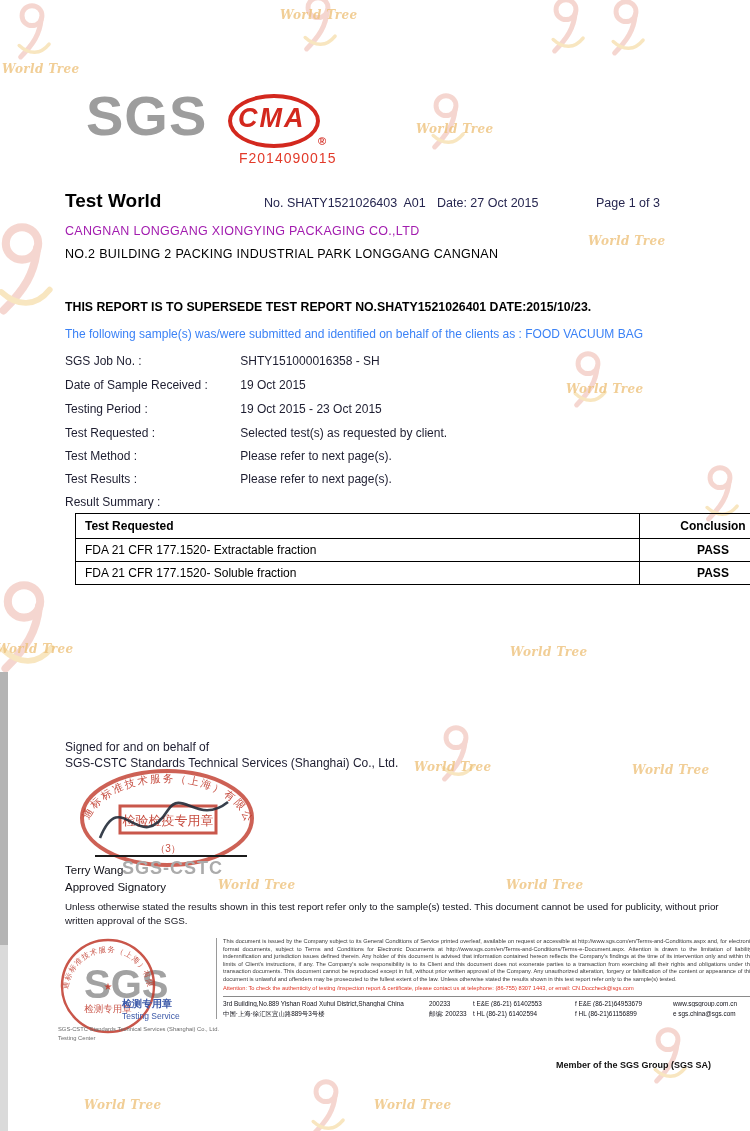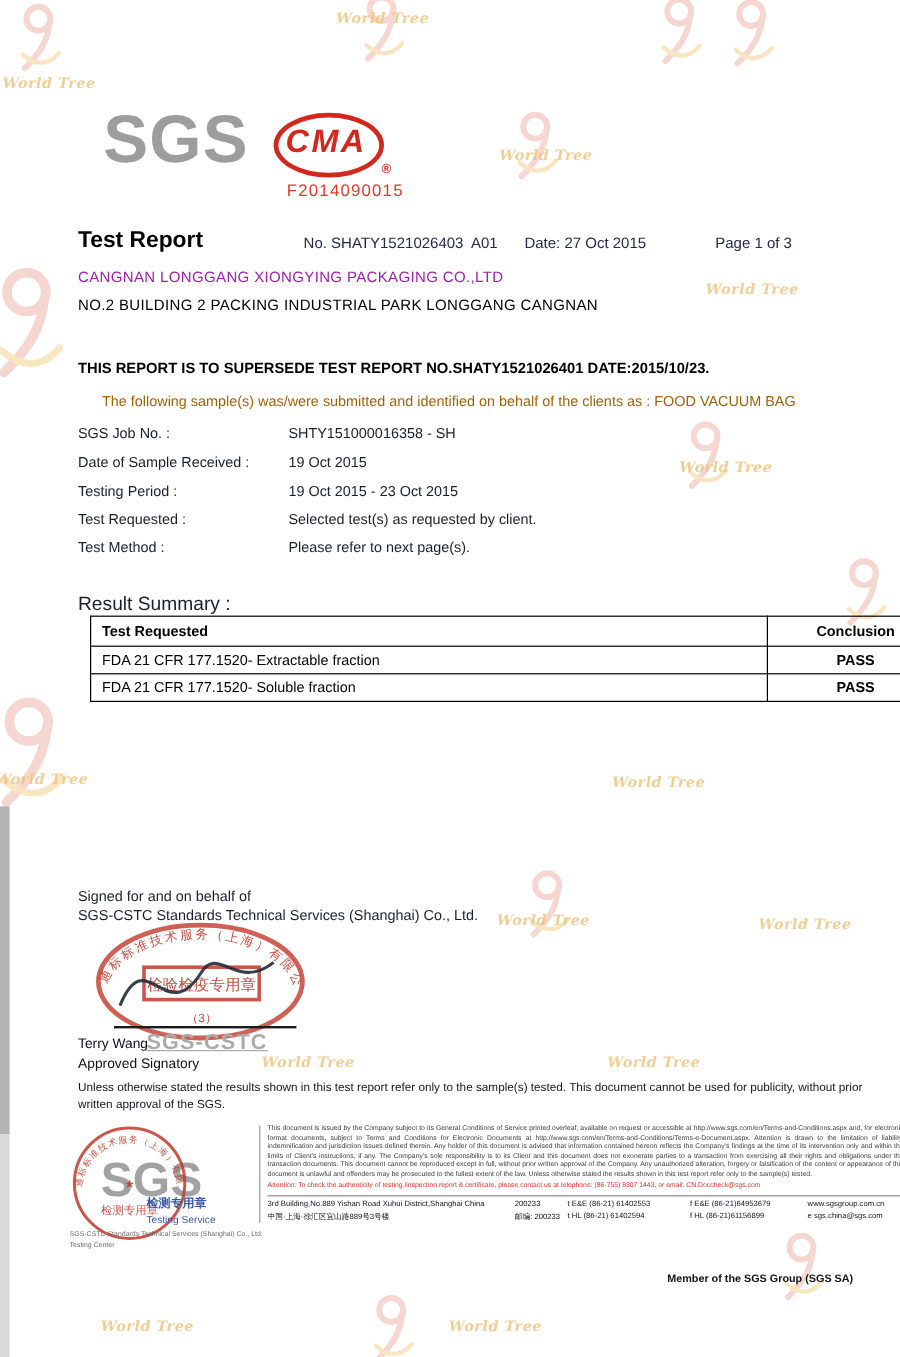--- a/index.html
+++ b/index.html
@@ -18,40 +18,40 @@
             letter-spacing:1px;line-height:1;}
   .cma{position:absolute;left:228px;top:92px;width:92px;height:52px;}
   .cma-oval{position:absolute;left:0;top:2px;width:84px;height:46px;border:4px solid #d3281e;border-radius:50%;}
   .cma-text{position:absolute;left:10px;top:11px;font-size:27px;font-weight:900;font-style:italic;
             color:#d3281e;letter-spacing:2px;}
   .cma-reg{position:absolute;right:-6px;bottom:-3px;font-size:11px;color:#d3281e;font-weight:bold;}
   .cma-code{position:absolute;left:239px;top:150px;font-size:14px;color:#e23a2a;letter-spacing:1px;}
   
   .doc-title{position:absolute;left:65px;top:190px;font-size:19px;font-weight:bold;color:#000;}
   .meta{position:absolute;top:196px;font-size:12.5px;color:#26264f;white-space:pre;}
-  .meta-no{left:253px;} .meta-date{left:437px;} .meta-page{left:596px;}
+  .meta-no{left:264px;} .meta-date{left:437px;} .meta-page{left:596px;}
   .client-name{position:absolute;left:65px;top:224px;font-size:12.5px;color:#a21caf;letter-spacing:.3px;}
   .client-addr{position:absolute;left:65px;top:247px;font-size:12.5px;color:#000000;letter-spacing:.3px;}
   .supersede{position:absolute;left:65px;top:300px;font-size:12.3px;font-weight:bold;color:#000;}
-  .sample{position:absolute;left:65px;top:327px;font-size:12px;color:#a16207;margin-left:20px;}
+  .sample{position:absolute;left:65px;top:327px;font-size:12px;color:#3b82f6;}
   .field{position:absolute;left:65px;font-size:12px;color:#1d1d30;white-space:nowrap;}
   .f-label{display:inline-block;width:172px;}
-  .rs-heading{position:absolute;left:65px;top:495px;font-size:16px;color:#1d1d30;}
+  .rs-heading{position:absolute;left:65px;top:495px;font-size:12px;color:#1d1d30;}
   table.summary{position:absolute;left:75px;top:513px;width:712px;border-collapse:collapse;background:transparent;}
   table.summary th,table.summary td{border:1px solid #000;font-size:12px;color:#000;}
   table.summary th{font-weight:bold;text-align:left;padding:5px 9px;}
   table.summary th.c,table.summary td.c{text-align:center;width:128px;}
   table.summary td{padding:4px 9px;}
   td.pass{font-weight:bold;}
   
   .signed1{position:absolute;left:65px;top:740px;font-size:12px;}
   .signed2{position:absolute;left:65px;top:756px;font-size:12px;}
   .seal{position:absolute;left:72px;top:766px;}
   .sig-line{position:absolute;left:95px;top:855px;width:152px;border-top:2px solid #1b1b1b;}
-  .ghost-logo{position:absolute;left:122px;top:858px;font-size:18px;font-weight:800;color:#ababab;letter-spacing:1px;text-decoration:underline;}
+  .ghost-logo{position:absolute;left:122px;top:858px;font-size:18px;font-weight:800;color:#ababab;letter-spacing:1px;}
   .signer{position:absolute;left:65px;top:864px;font-size:11.5px;color:#101018;}
   .signer-title{position:absolute;left:65px;top:881px;font-size:11.5px;color:#101018;}
   .disclaimer{position:absolute;left:65px;top:900px;width:682px;font-size:9.8px;line-height:1.4;color:#15151f;}
   
   .f-sgs-logo{position:absolute;left:84px;top:964px;font-size:40px;font-weight:900;color:#a2a2a2;line-height:1;}
   .f-stamp{position:absolute;left:56px;top:934px;opacity:.85;}
   .blue-stamp{position:absolute;left:122px;top:998px;color:#3b58a8;line-height:1.25;}
   .blue-stamp .l1{font-size:10px;font-weight:bold;display:block;}
   .blue-stamp .l2{font-size:8.5px;display:block;}
   .f-company1{position:absolute;left:58px;top:1026px;font-size:5.8px;color:#6a6a6a;white-space:nowrap;}
@@ -135,21 +135,21 @@
   <div class="scan-band2"></div>
 
   <div class="sgs-logo">SGS</div>
   <div class="cma">
     <span class="cma-oval"></span>
     <span class="cma-text">CMA</span>
     <span class="cma-reg">®</span>
   </div>
   <div class="cma-code">F2014090015</div>
 
-  <div class="doc-title">Test Report</div>
+  <div class="doc-title">Test World</div>
   <span class="meta meta-no">No. SHATY1521026403  A01</span>
   <span class="meta meta-date">Date: 27 Oct 2015</span>
   <span class="meta meta-page">Page 1 of 3</span>
 
   <div class="client-name">CANGNAN LONGGANG XIONGYING PACKAGING CO.,LTD</div>
   <div class="client-addr">NO.2 BUILDING 2 PACKING INDUSTRIAL PARK LONGGANG CANGNAN</div>
 
   <div class="supersede">THIS REPORT IS TO SUPERSEDE TEST REPORT NO.SHATY1521026401 DATE:2015/10/23.</div>
   <div class="sample">The following sample(s) was/were submitted and identified on behalf of the clients as : FOOD VACUUM BAG</div>
 
@@ -164,20 +164,24 @@
   <div class="field" style="top:402px">
     <span class="f-label">Testing Period :</span>
     <span class="f-value">19 Oct 2015 - 23 Oct 2015</span>
   </div>
   <div class="field" style="top:426px">
     <span class="f-label">Test Requested :</span>
     <span class="f-value">Selected test(s) as requested by client.</span>
   </div>
   <div class="field" style="top:449px">
     <span class="f-label">Test Method :</span>
+    <span class="f-value">Please refer to next page(s).</span>
+  </div>
+  <div class="field" style="top:472px">
+    <span class="f-label">Test Results :</span>
     <span class="f-value">Please refer to next page(s).</span>
   </div>
 
   <div class="rs-heading">Result Summary :</div>
   <table class="summary">
     <thead>
       <tr>
         <th>Test Requested</th>
         <th class="c">Conclusion</th>
       </tr>

